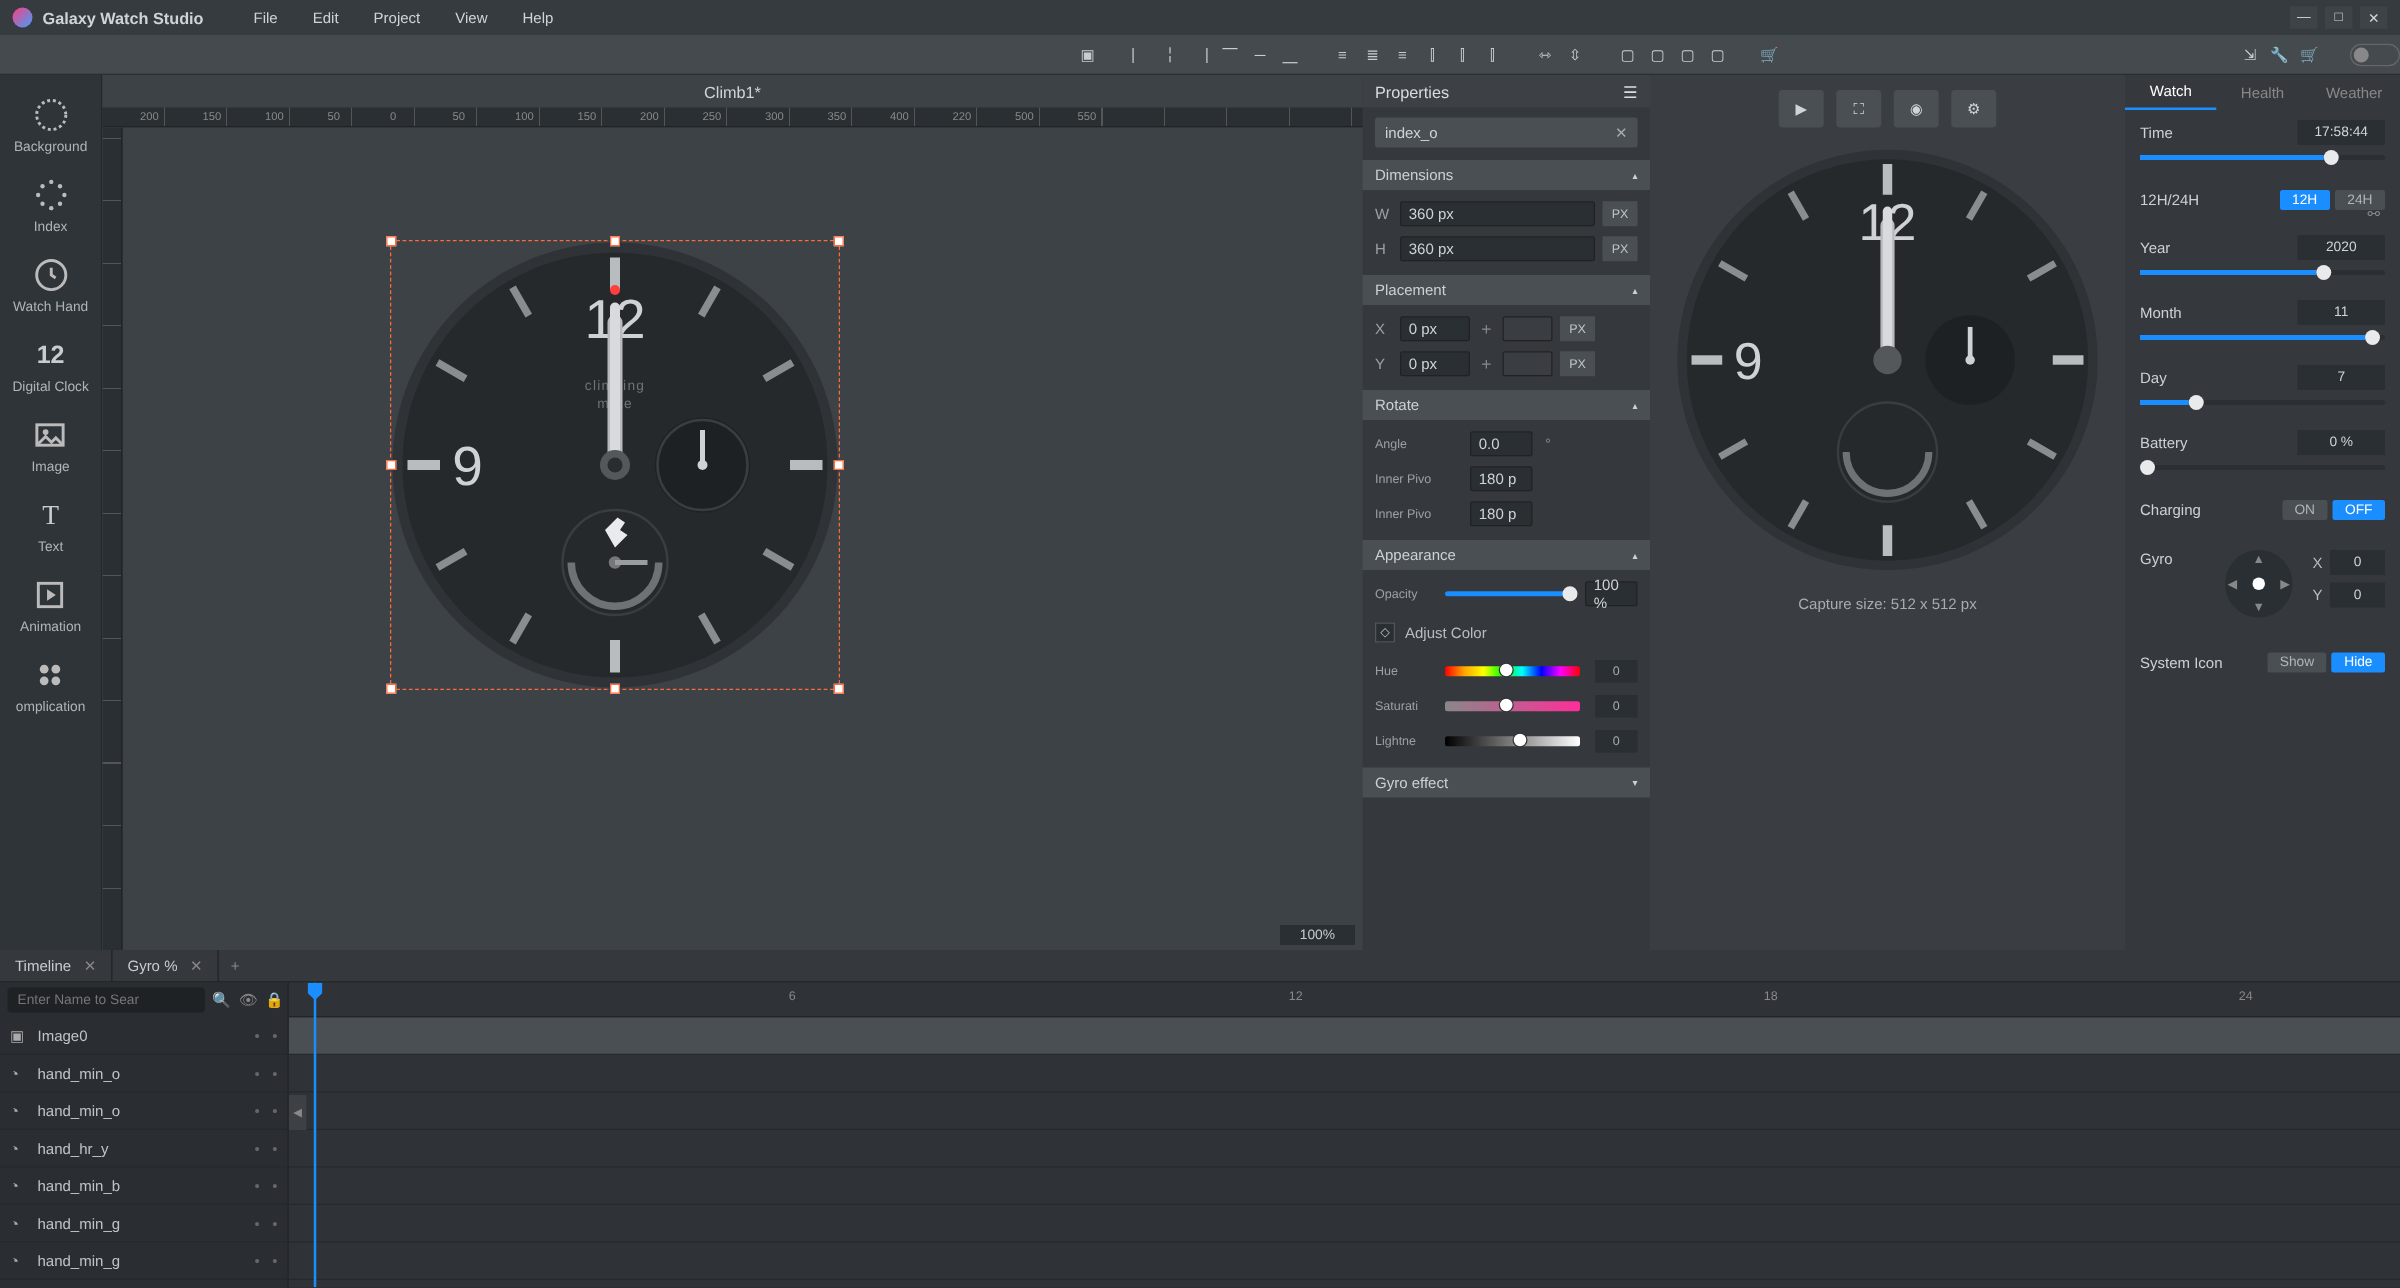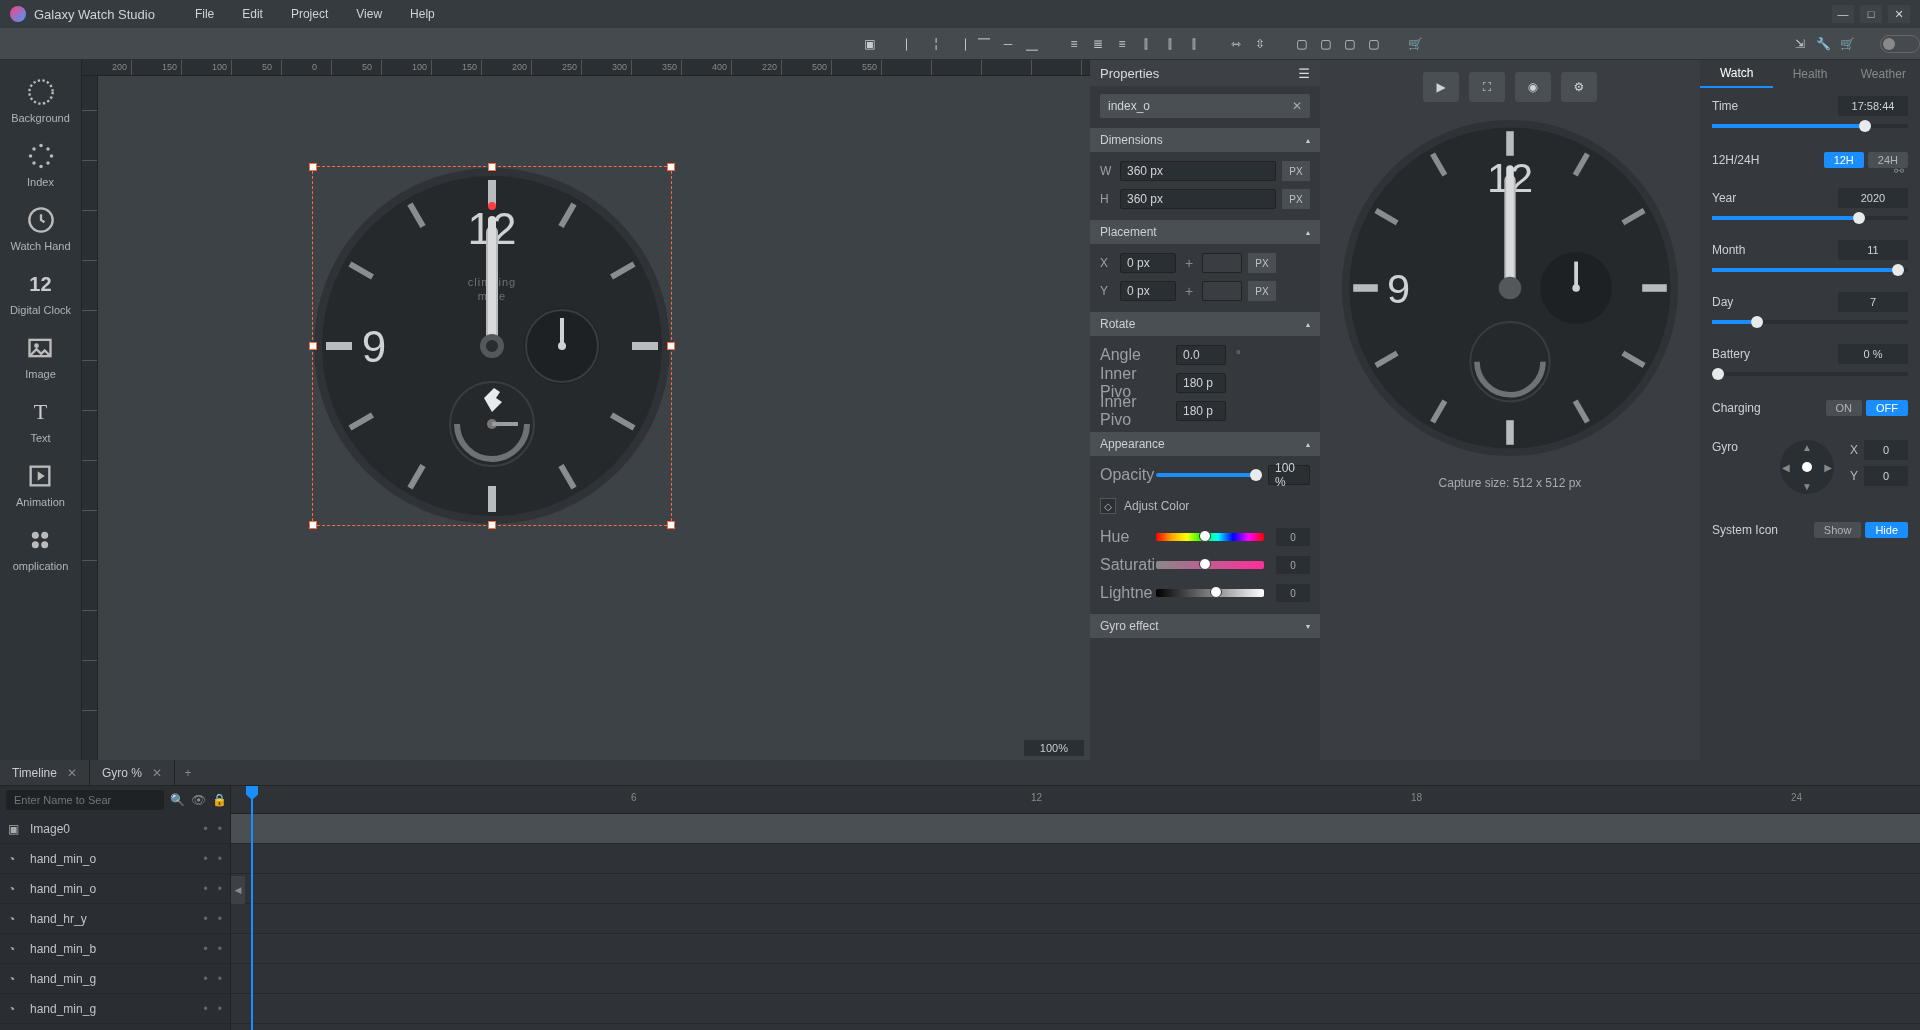--- a/index.html
+++ b/index.html
@@ -1,21 +1,21 @@
 <!DOCTYPE html>
 <html><head>
 <meta charset="utf-8">
 <style>
 * { margin: 0; padding: 0; box-sizing: border-box; font-family: -apple-system, BlinkMacSystemFont, "Segoe UI", Arial, sans-serif; }
 body { background: #2a2f33; color: #b8bcc0; font-size: 12px; overflow: hidden; width: 1920px; height: 1030px; user-select: none; }
 
 
 .titlebar { height: 28px; background: #363b3f; display: flex; align-items: center; padding: 0 10px; color: #d0d4d8; }
 .titlebar .logo { width: 16px; height: 16px; border-radius: 50%; background: linear-gradient(135deg,#ff3e7f,#3e9fff); margin-right: 8px; }
-.titlebar .app-name { font-size: 13px; font-weight: 400; margin-right: 40px; }
+.titlebar .app-name { font-size: 13px; font-weight: 700; margin-right: 40px; }
 .titlebar .menu { display: flex; gap: 28px; }
 .titlebar .menu span { cursor: pointer; }
 .titlebar .winctrls { margin-left: auto; display: flex; gap: 6px; }
 .winbtn { width: 22px; height: 18px; background: #3d4347; display:flex;align-items:center;justify-content:center;cursor:pointer;font-size:11px; }
 
 
 .toolbar { height: 32px; background: #454a4e; display: flex; align-items: center; padding-left: 860px; gap: 22px; border-bottom:1px solid #2a2f33; }
 .toolbar .grp { display: flex; gap: 4px; }
 .tbicon { width: 20px; height: 20px; display:flex;align-items:center;justify-content:center; color:#c8ccd0; cursor:pointer; }
 .tb-spacer { flex:1; }
@@ -48,21 +48,21 @@
 .panel-hdr { height:26px; background:#3d4145; display:flex;align-items:center; padding:0 10px; color:#d8dce0; font-size:13px; position:relative; }
 .panel-hdr .menu-icon { position:absolute; right:10px; }
 .name-field { margin:8px 10px; height:24px; background:#4a4f53; border-radius:2px; display:flex; align-items:center; padding:0 8px; }
 .name-field input { background:transparent; border:none; color:#d0d4d8; flex:1; font-size:12px; outline:none; }
 .name-field .x { color:#aaa; margin-left:6px; cursor:pointer; }
 .section-hdr { background:#4a4f53; height:24px; display:flex;align-items:center; padding:0 10px; color:#cdd1d5; font-size:12px; margin-top:2px; cursor:pointer; position:relative; }
 .section-hdr .caret { position:absolute; right:10px; font-size:8px; }
 .section-body { padding:8px 10px; display:flex; flex-direction:column; gap:6px; }
 .prow { display:flex; align-items:center; gap:6px; height:22px; }
 .prow .lbl { width:14px; color:#9ca0a4; }
-.prow .lbl-wide { width:70px; color:#9ca0a4; font-size:16px; }
+.prow .lbl-wide { width:70px; color:#9ca0a4; font-size:10px; }
 .num-input { flex:1; height:20px; background:#2a2f33; border:1px solid #222; border-radius:2px; padding-left:6px; color:#d0d4d8; font-size:12px; display:flex;align-items:center; }
 .unit-btn { width:28px; height:20px; background:#4a4f53; display:flex;align-items:center;justify-content:center; font-size:10px; color:#c0c4c8; cursor:pointer; }
 .plus-btn { width:14px; height:20px; display:flex;align-items:center;justify-content:center; color:#888; font-size:14px; }
 .link-icon { width:16px; color:#888; margin-left:2px; }
 .slider { flex:1; height:4px; background:#2a2f33; border-radius:2px; position:relative; }
 .slider .fill { height:100%; background:#1b8eff; border-radius:2px; }
 .slider .thumb { position:absolute; top:-4px; width:12px;height:12px;border-radius:50%;background:#e8eaec; }
 .hue-strip { flex:1; height:8px; background: linear-gradient(90deg,red,orange,yellow,lime,cyan,blue,magenta,red); position:relative; border-radius:2px; }
 .sat-strip { flex:1; height:8px; background: linear-gradient(90deg,#888,#ff2e9a); position:relative; border-radius:2px; }
 .light-strip { flex:1; height:8px; background: linear-gradient(90deg,#000,#fff); position:relative; border-radius:2px; }
@@ -257,20 +257,21 @@
               <circle cx="8" cy="16" r="3"></circle>
               <circle cx="16" cy="16" r="3"></circle>
             </g>
           </svg>
         </div>
       <div class="plabel">omplication</div>
     </div>
   </div>
 
   <div class="canvas-wrap">
+    <div class="canvas-tab">Climb1*</div>
     <div class="ruler-h">
       <span style="left:30px">200</span>
       <span style="left:80px">150</span>
       <span style="left:130px">100</span>
       <span style="left:180px">50</span>
       <span style="left:230px">0</span>
       <span style="left:280px">50</span>
       <span style="left:330px">100</span>
       <span style="left:380px">150</span>
       <span style="left:430px">200</span>

